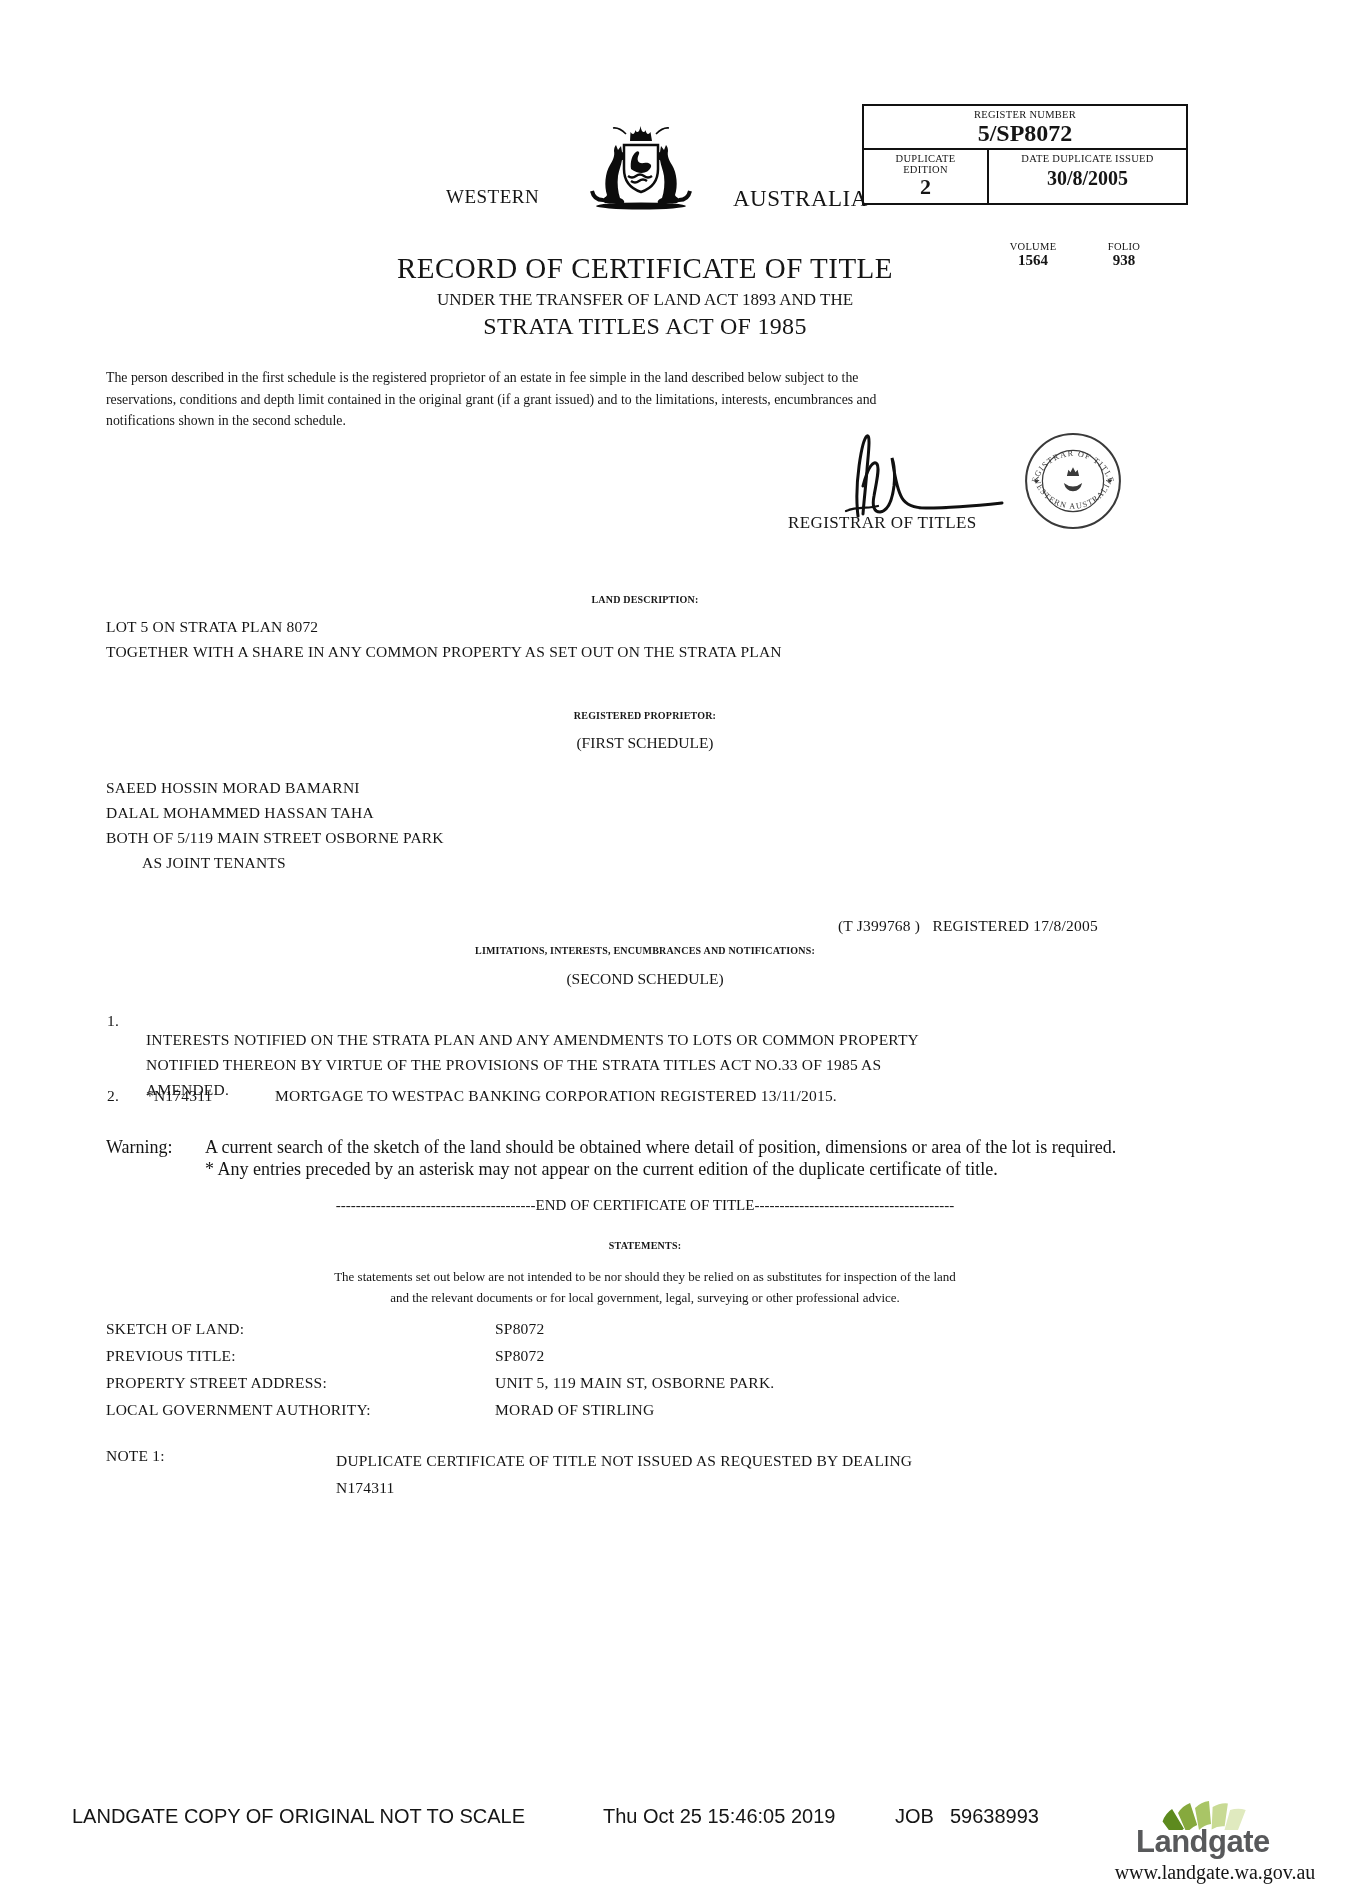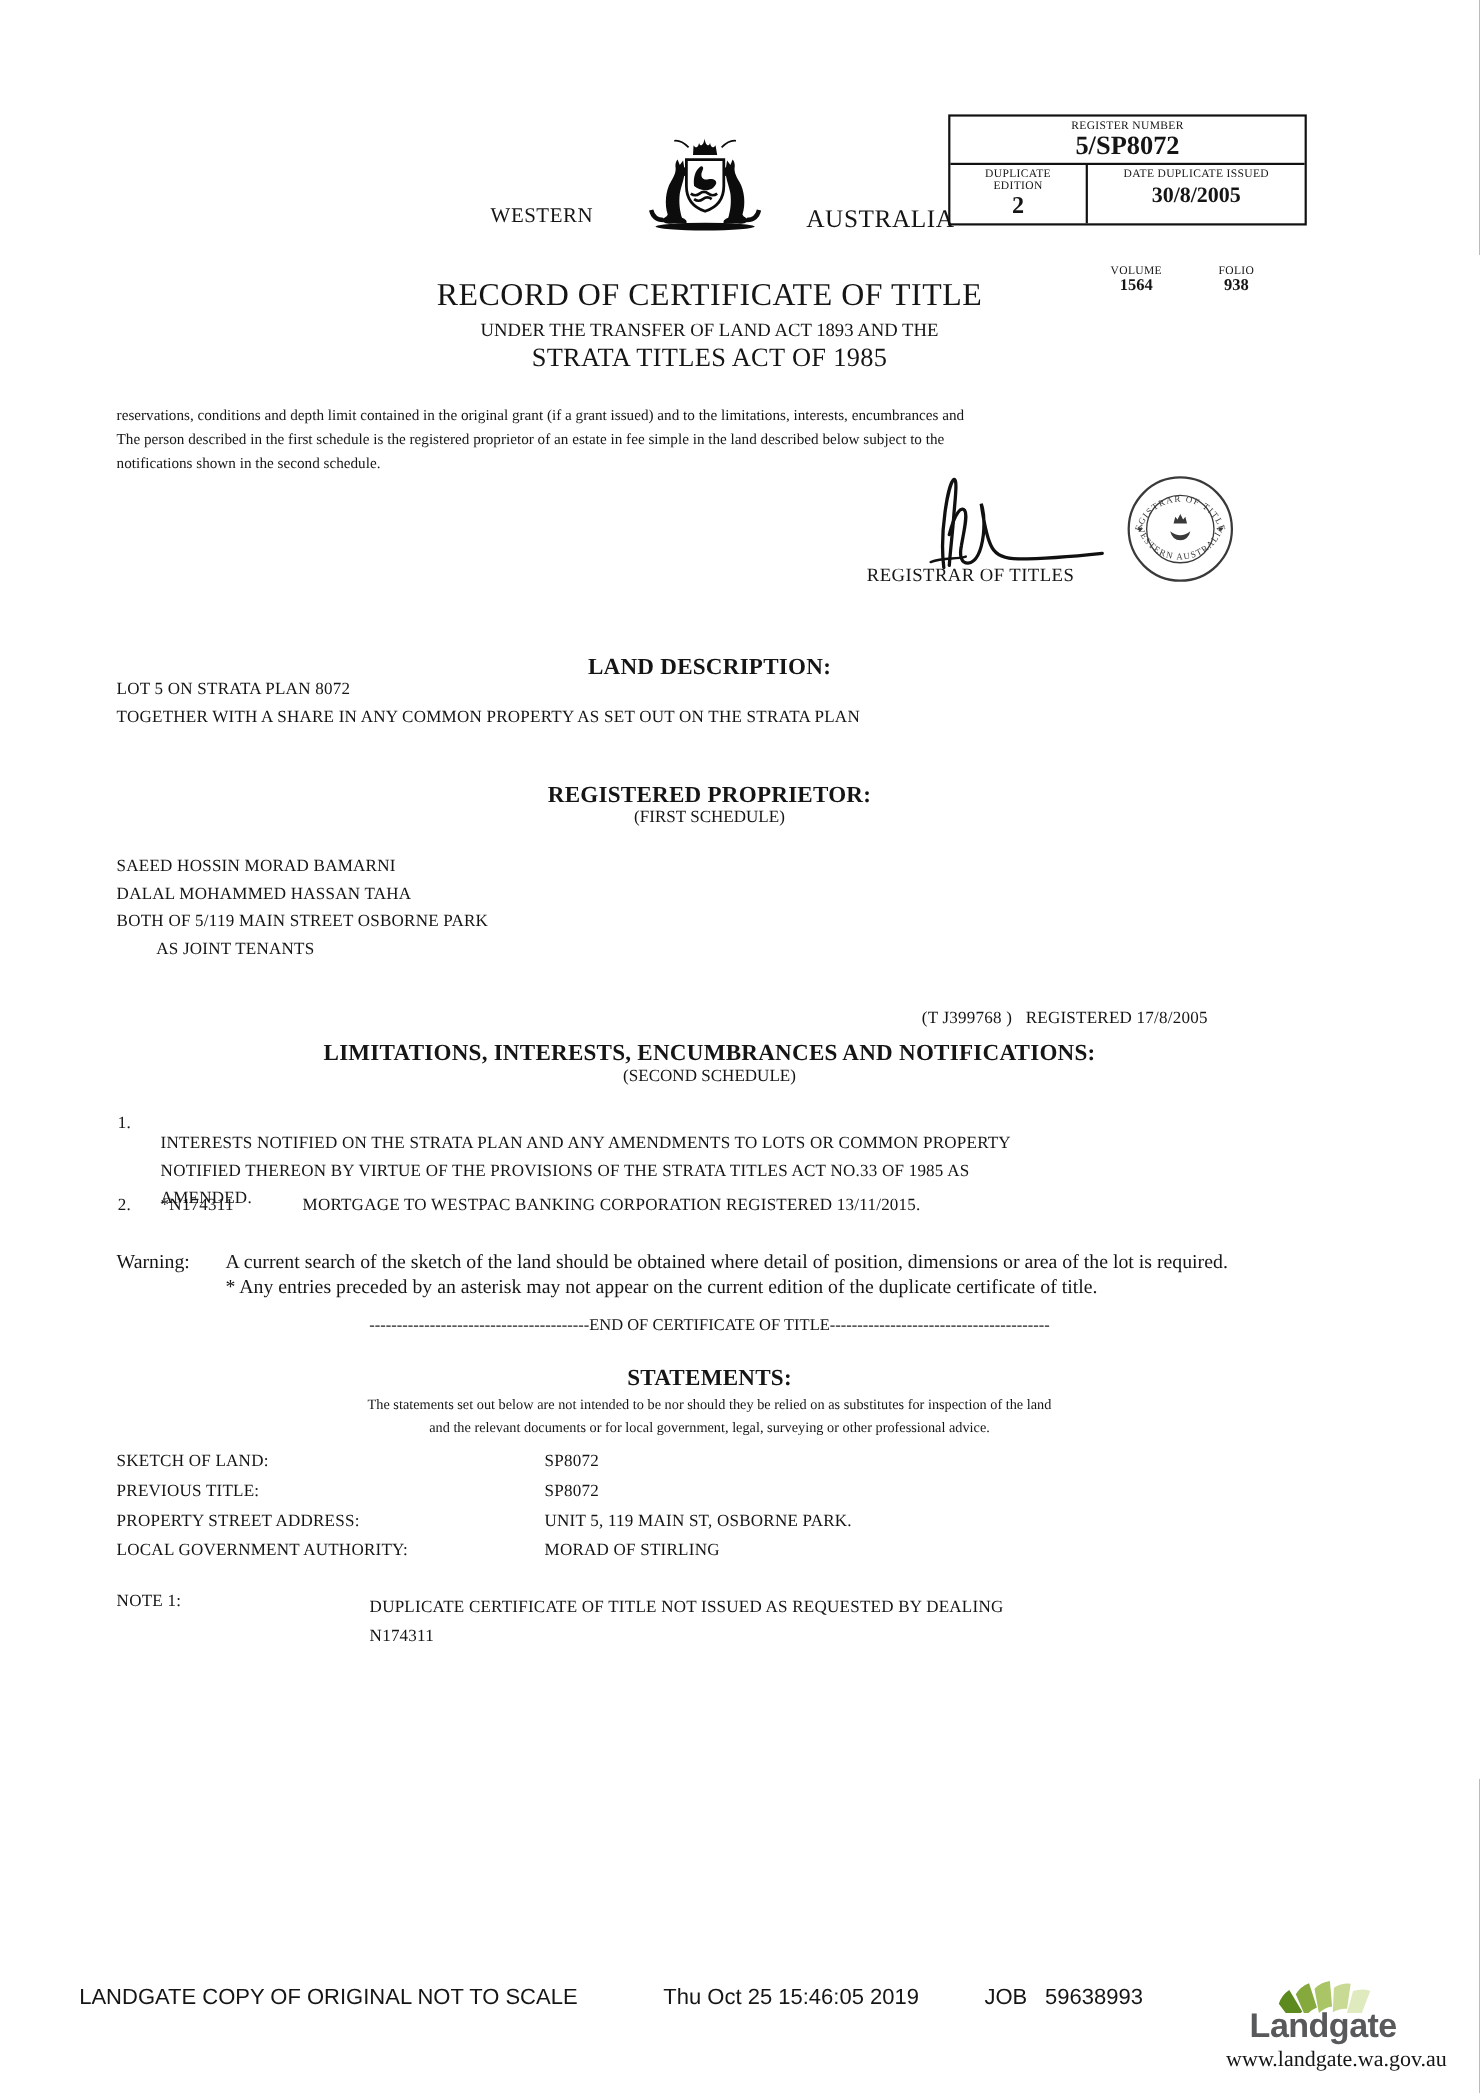--- a/index.html
+++ b/index.html
@@ -27,21 +27,21 @@
 
   .vf{width:70px;text-align:center;}
   .vf .lbl{font-size:10.5px;letter-spacing:0.3px;}
   .vf .val{font-size:15px;font-weight:bold;}
 
   .titleline{font-size:29px;letter-spacing:0.5px;}
   .subtitle1{font-size:17px;}
   .subtitle2{font-size:24px;letter-spacing:0.3px;}
 
   .preamble{left:106px;top:367px;width:918px;font-size:13.8px;line-height:21.5px;}
-  .heading{font-size:21px;font-weight:bold;letter-spacing:0.2px;}
+  .heading{font-size:10px;font-weight:bold;letter-spacing:0.2px;}
   .subheading{font-size:15.5px;}
 
   .warn-txt{font-size:18px;line-height:22px;}
   .small-center{font-size:13px;line-height:21px;}
   .footerline{font-size:20px;}
   .wordmark{font-size:31px;font-weight:bold;color:#58595b;letter-spacing:-0.5px;}
   .website{font-size:20px;}
 </style>
 </head>
 <body>
@@ -107,22 +107,22 @@
   <div class="abs vf" style="left:1094px;top:241px;width:60px;">
     <div class="lbl">FOLIO</div>
     <div class="val">938</div>
   </div>
 
   <div class="abs center-band titleline" style="top:252px;">RECORD OF CERTIFICATE OF TITLE</div>
   <div class="abs center-band subtitle1" style="top:290px;">UNDER THE TRANSFER OF LAND ACT 1893 AND THE</div>
   <div class="abs center-band subtitle2" style="top:313px;">STRATA TITLES ACT OF 1985</div>
 
   <div class="abs preamble">
+    <span style="display:block">The person described in the first schedule is the registered proprietor of an estate in fee simple in the land described below subject to the</span>
     <span style="display:block">reservations, conditions and depth limit contained in the original grant (if a grant issued) and to the limitations, interests, encumbrances and</span>
-    <span style="display:block">The person described in the first schedule is the registered proprietor of an estate in fee simple in the land described below subject to the</span>
     <span style="display:block">notifications shown in the second schedule.</span>
   </div>
 
   <div class="abs" style="left:830px;top:426px;">
     <svg width="200" height="95" viewBox="0 0 200 95">
       <path d="M28,90 C24,58 32,14 37,10 C41,8 38,30 37,44 C36,58 34,74 33,88" stroke="#101010" stroke-width="3" fill="none" stroke-linecap="round"></path>
       <path d="M33,60 C38,40 44,34 47,38 C50,42 46,58 44,70 C42,80 44,86 50,86 C58,85 62,76 64,60 C65,50 64,38 62,32 C64,44 66,62 72,72 C76,79 84,82 96,82 C118,82 144,80 172,77" stroke="#101010" stroke-width="3" fill="none" stroke-linecap="round"></path>
       <path d="M16,85 C28,80 38,83 48,80" stroke="#101010" stroke-width="2.2" fill="none" stroke-linecap="round"></path>
     </svg>
   </div>

